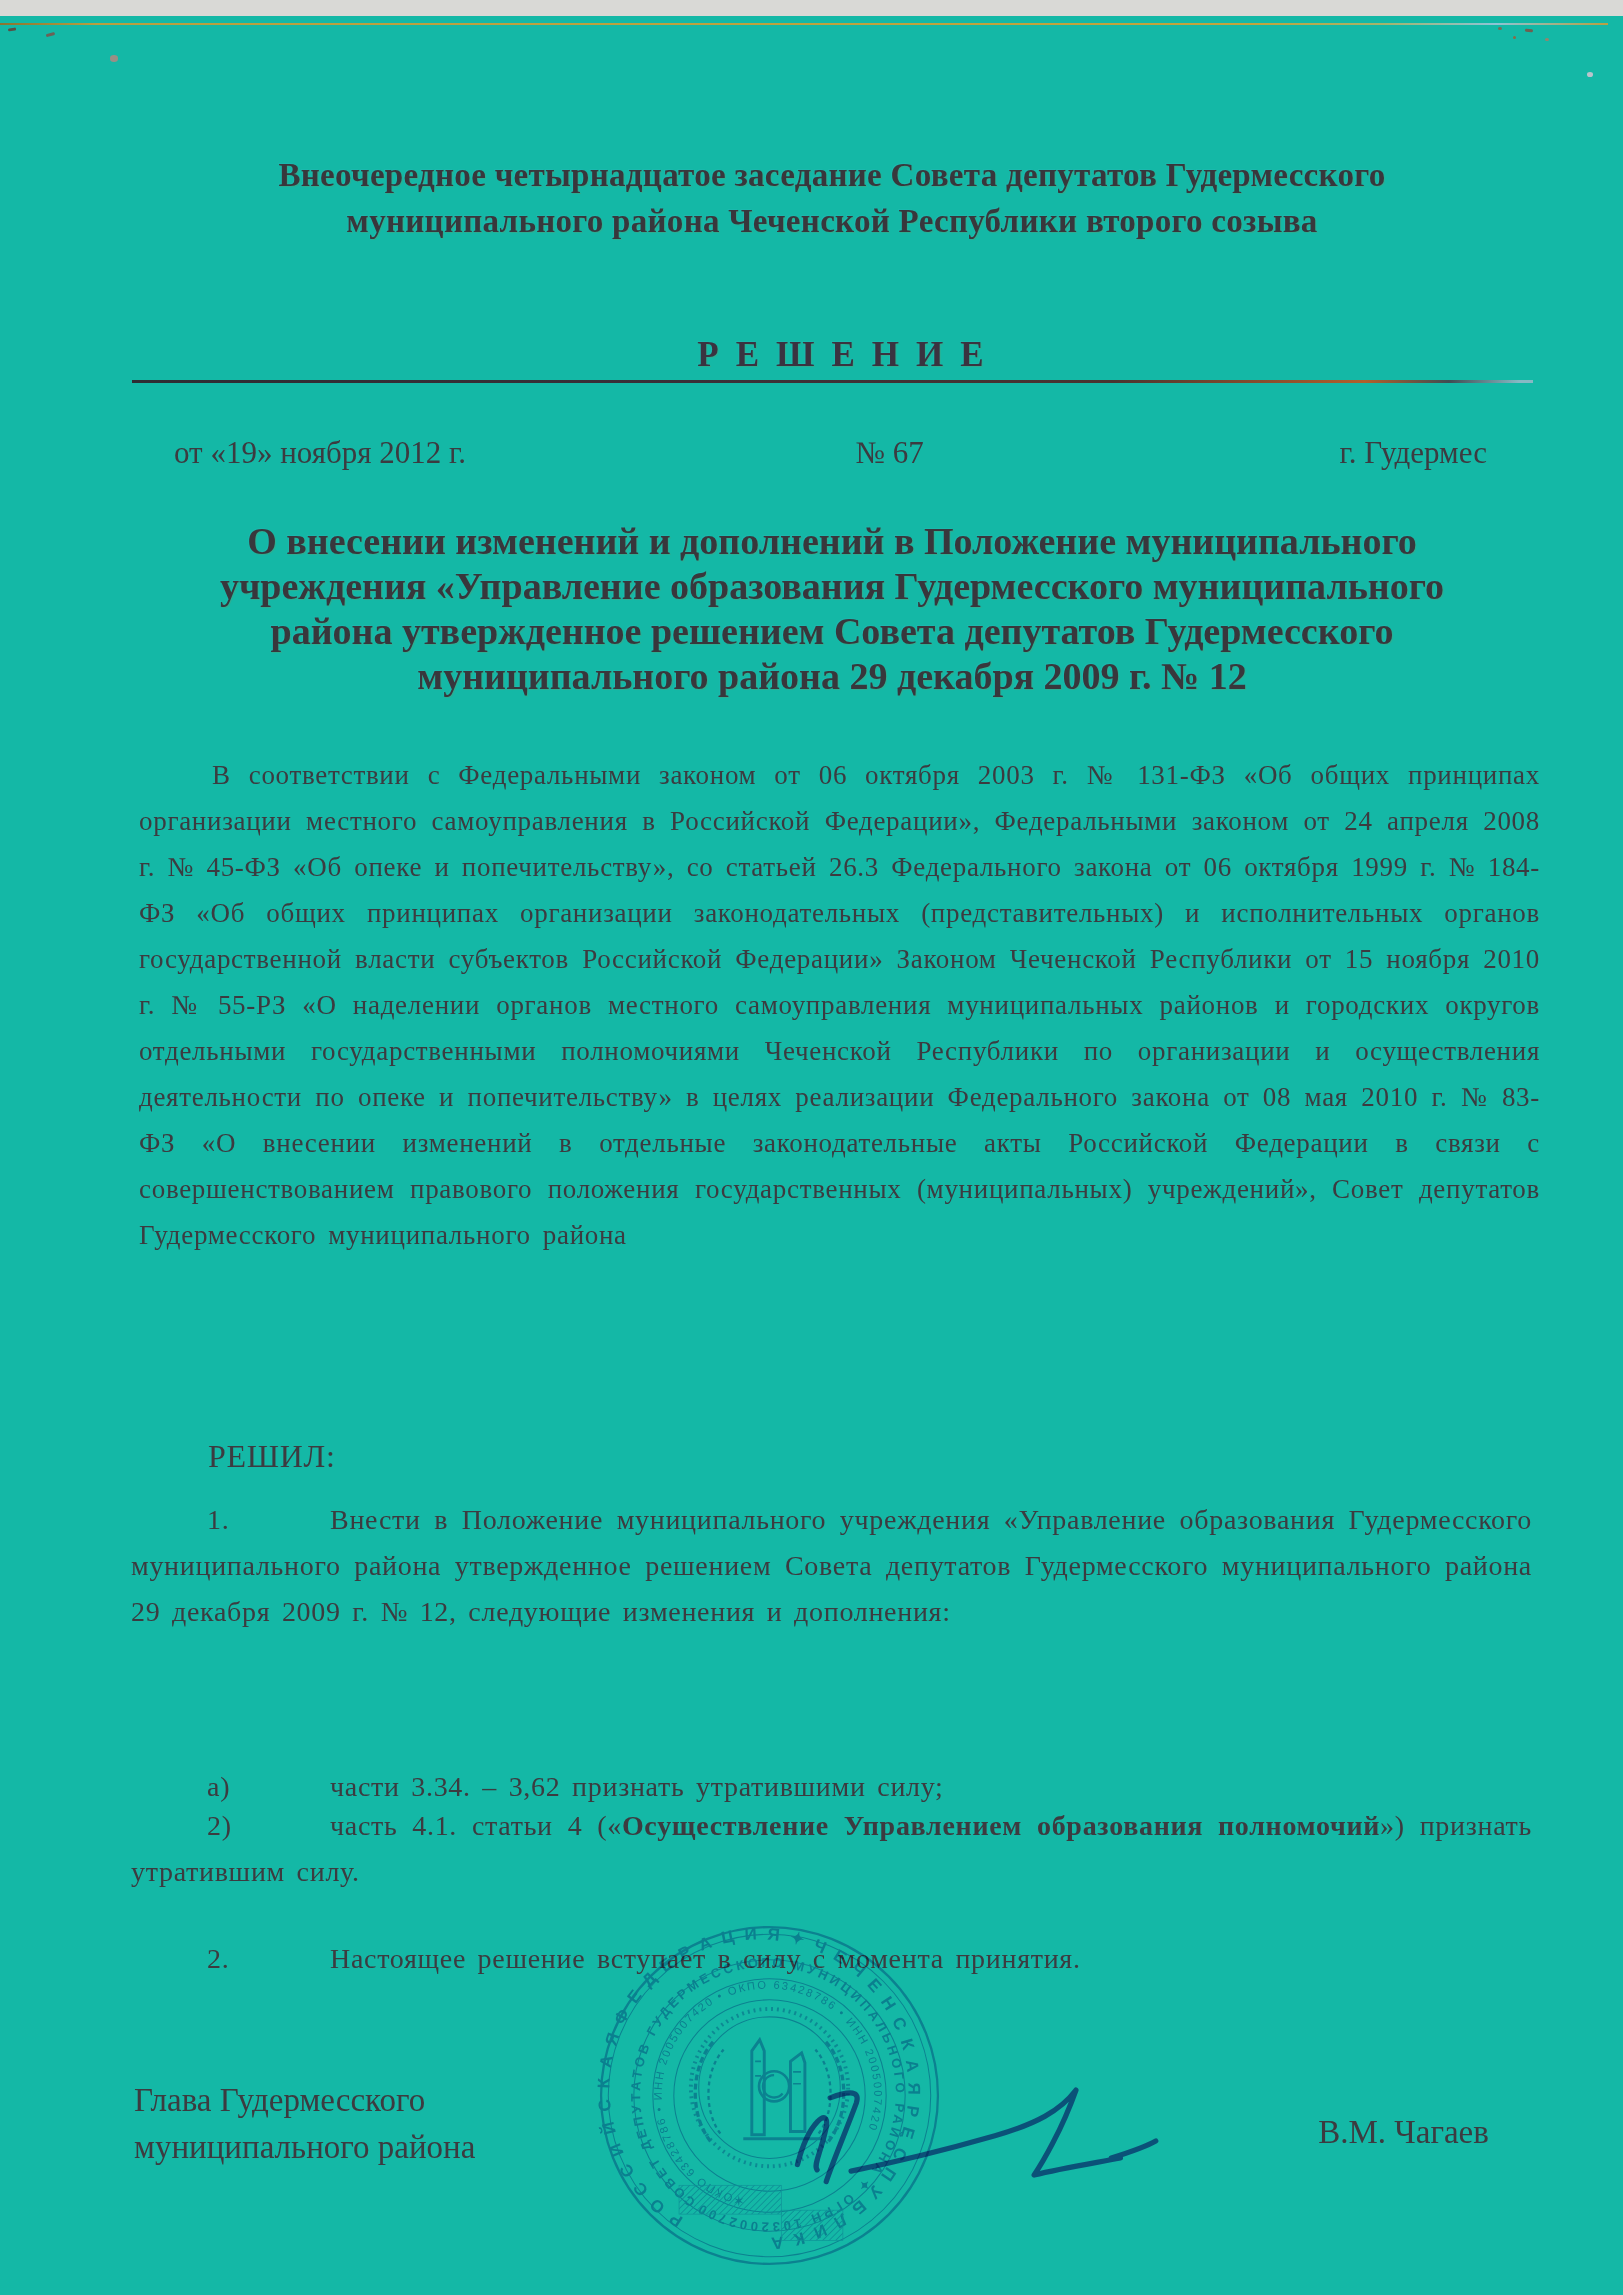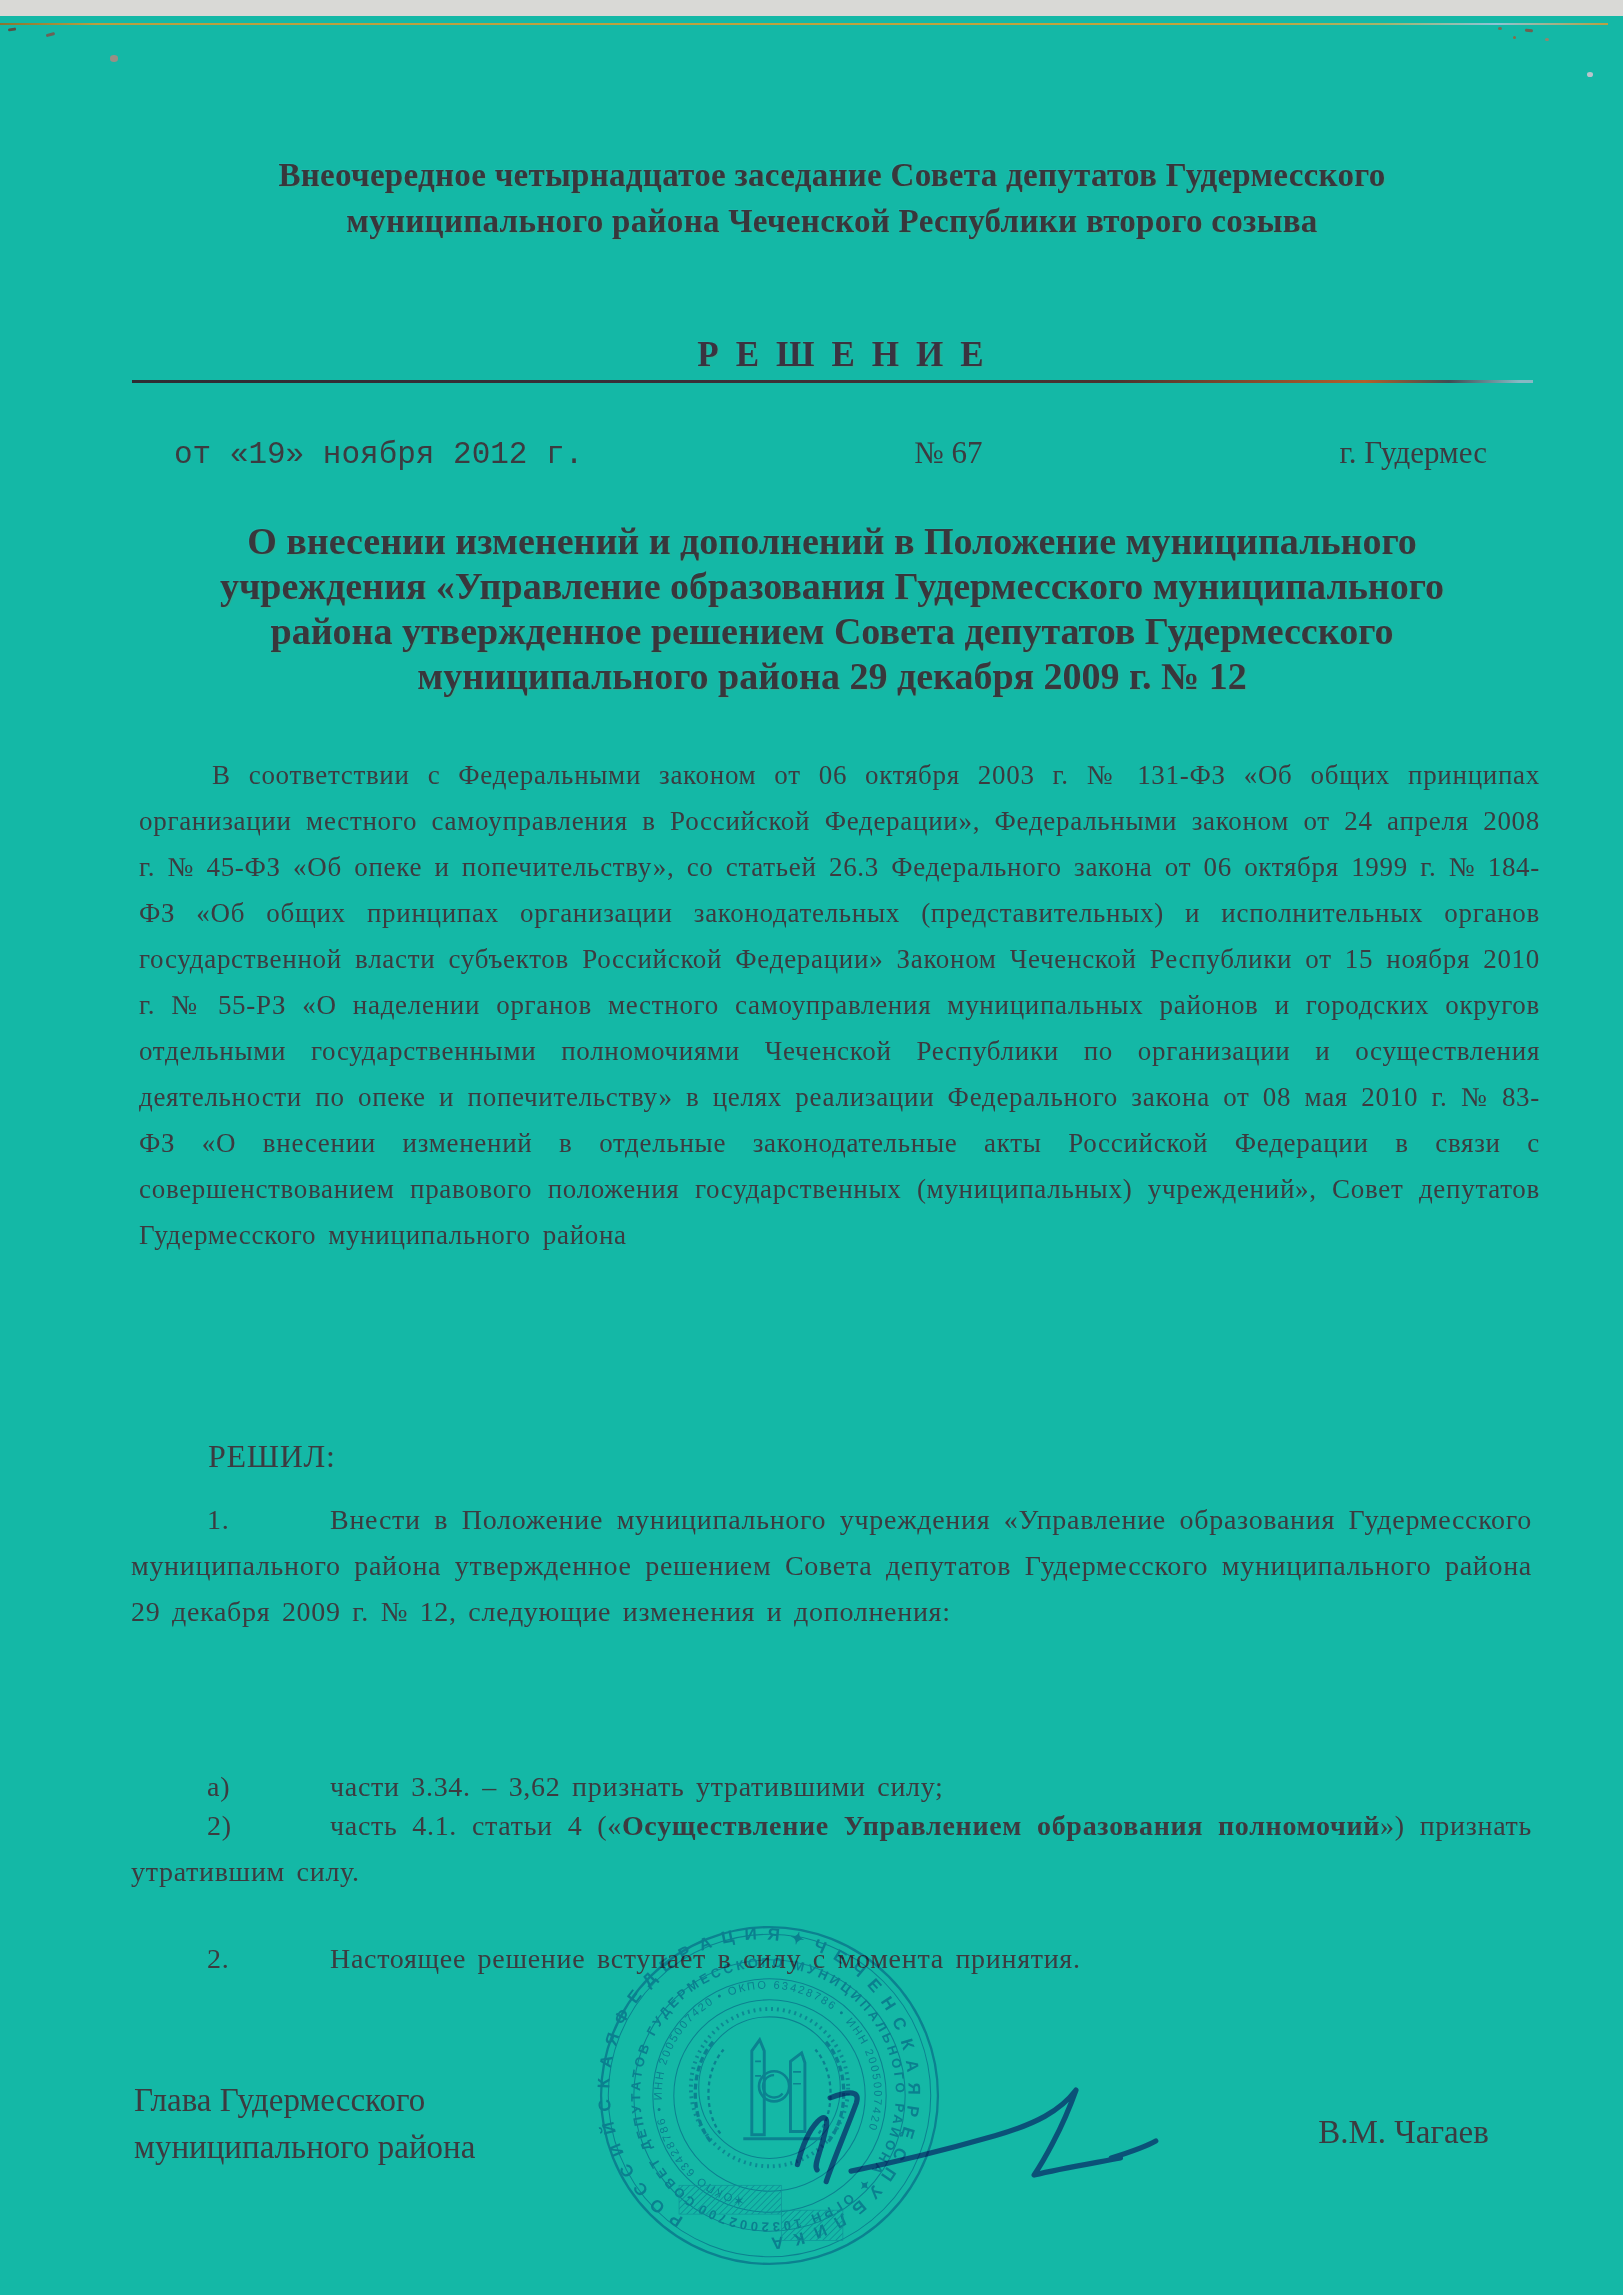--- a/index.html
+++ b/index.html
@@ -37,21 +37,21 @@
   }
   .rule{
     position:absolute;top:364px;left:132px;width:1401px;height:2.6px;
     background:linear-gradient(90deg,#2e2d33 0%,#3a3038 40%,#4a3430 70%,#b1602c 88%,#3f4c52 94%,#86b9c4 99%);
   }
   .dateline{
     position:absolute;top:419px;left:131px;width:1401px;
     display:flex;justify-content:space-between;align-items:baseline;
     font-size:31px;padding:0;
   }
-  .dateline .dl-left{margin-left:43px;font-family:Liberation Mono, monospace;}
+  .dateline .dl-left{margin-left:43px;}
   .dateline .dl-mid{margin-left:-26px;}
   .dateline .dl-right{margin-right:45px;}
 
   .subject{
     position:absolute;top:503px;left:0;width:100%;
     text-align:center;font-weight:bold;font-size:38px;line-height:45px;
     color:#38373c;
   }
 
   .preamble{

